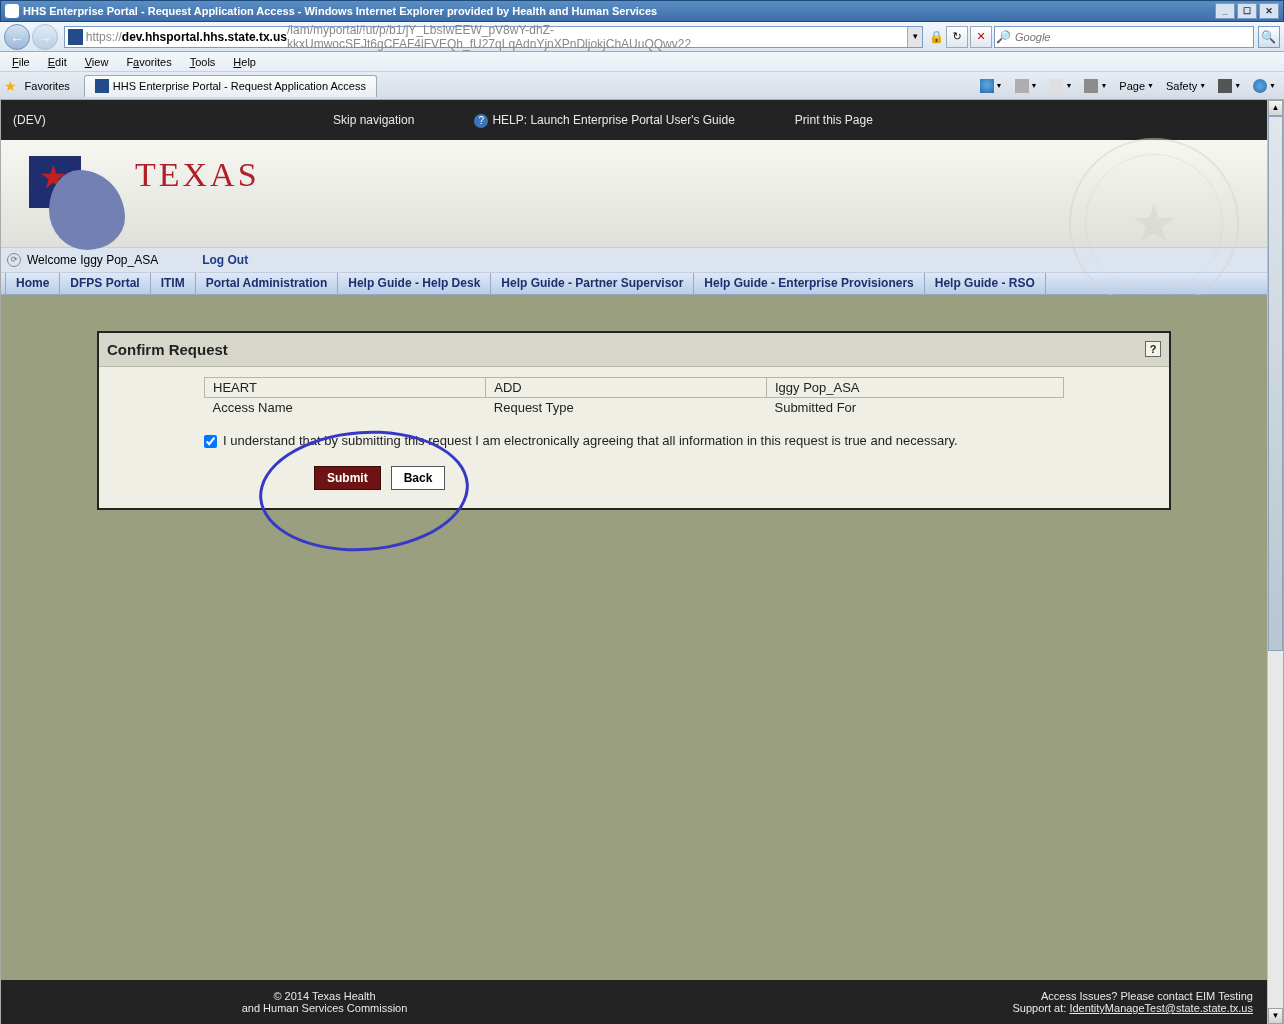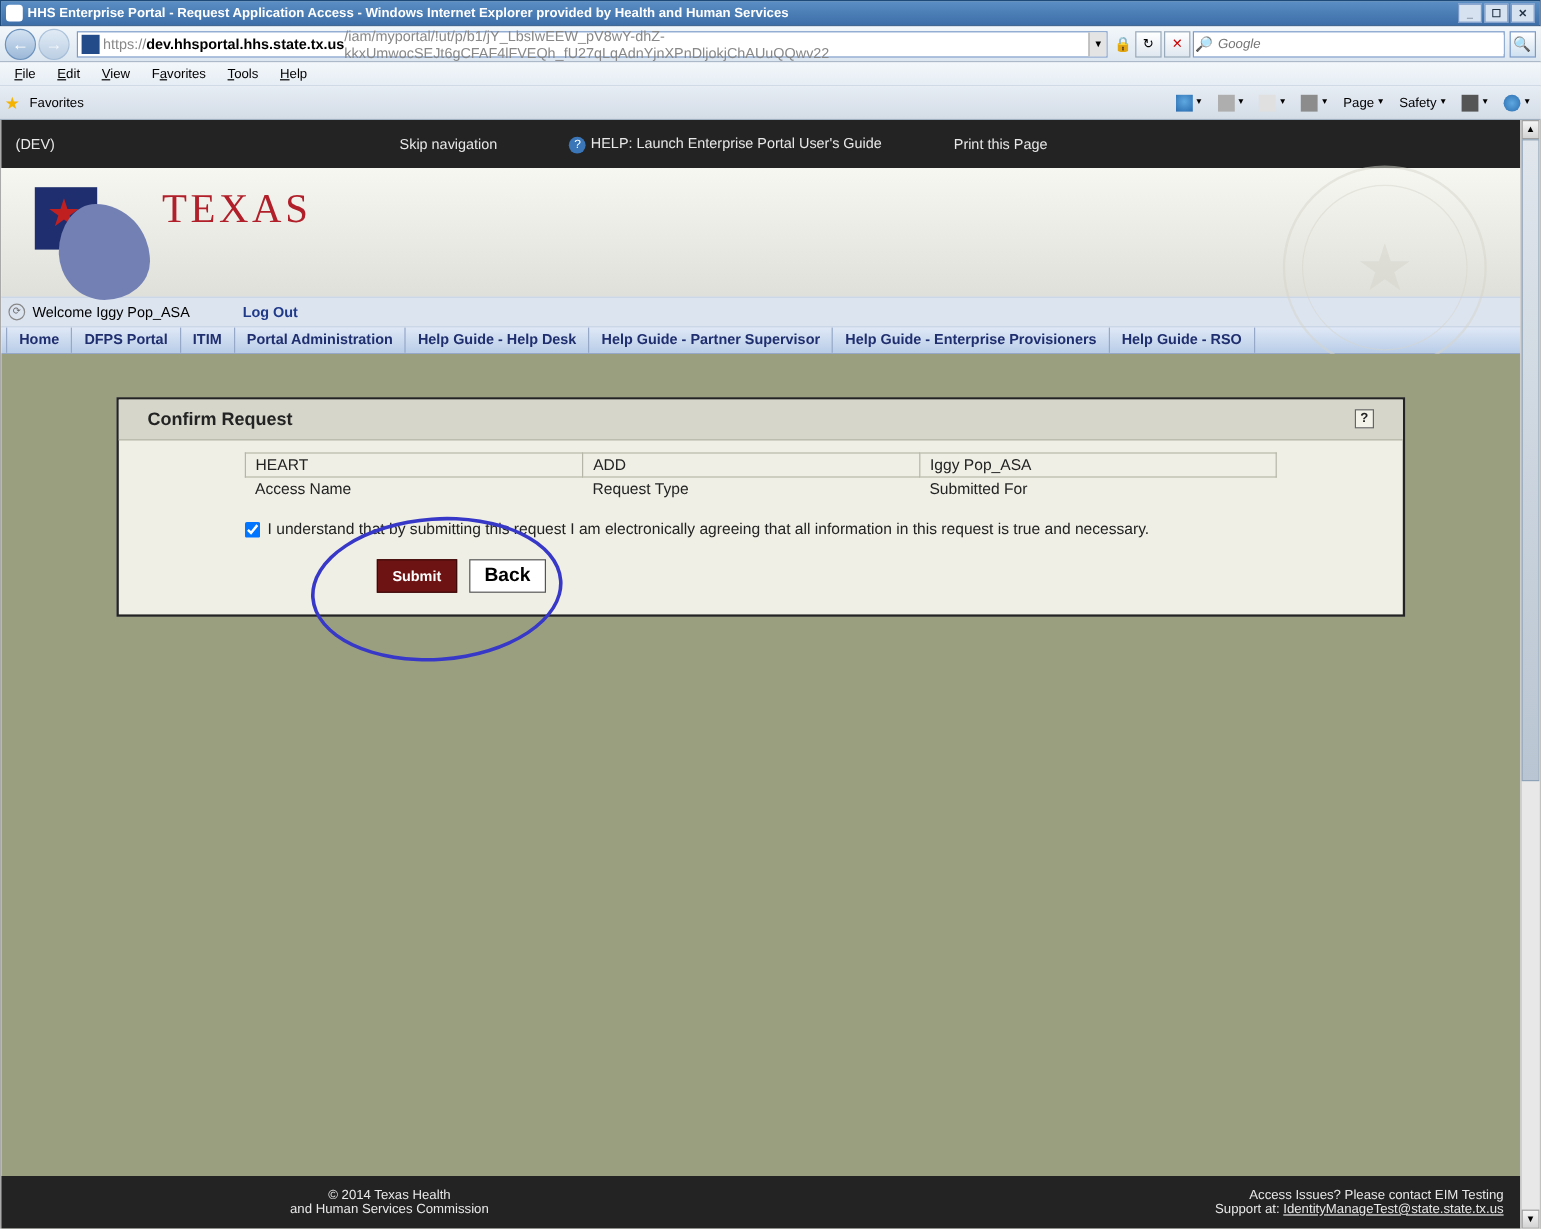--- a/index.html
+++ b/index.html
@@ -81,32 +81,32 @@
 .welcome .logout{margin-left:44px;color:#203a8a;font-weight:bold;}
 
 
 .navtabs { background:linear-gradient(#dfe8f6,#b9cde8); height:22px; display:flex; align-items:stretch; font-size:12px; font-weight:bold; color:#1f2e6e; border-bottom:1px solid #95a8c8;}
 .navtabs .nt { padding:3px 10px; border-right:1px solid #95a8c8;}
 .navtabs .nt:first-child{border-left:1px solid #95a8c8; margin-left:4px;}
 
 
 .olive { flex:1; background:#9aa07f; padding:36px 96px 0; position:relative;}
 .panel { background:#efefe6; border:2px solid #232323;}
-.panel-hdr { background:#d6d6cb; padding:8px 24px; font-size:15px; font-weight:bold; color:#232323; border-bottom:1px solid #b6b6a8; display:flex;}
+.panel-hdr { background:#d6d6cb; padding:8px 8px; font-size:15px; font-weight:bold; color:#232323; border-bottom:1px solid #b6b6a8; display:flex;}
 .panel-hdr .help-q{width:16px;height:16px;border:1px solid #666;font-size:11px;text-align:center;line-height:14px;background:#f3f3ea;}
 .panel-body{padding:10px 30px 18px; font-size:13px; color:#232323;}
 .step-line{text-align:center; margin-bottom:6px;}
 table.req { width:860px; margin:0 auto 8px; border-collapse:collapse; font-size:13px;}
 table.req th{ text-align:left; font-weight:normal; padding:2px 8px;}
 table.req td{ border:1px solid #b6b6a8; padding:2px 8px; background:#efefe6;}
 .agree-row{ display:flex; align-items:flex-start; gap:6px; width:860px; margin:0 auto; padding:8px 0;}
 .agree-row input{margin-top:2px;}
 .btn-row{ width:860px; margin:10px auto 0; padding-left:110px; display:flex; gap:10px;}
 .btn-submit{ background:#6e1313; color:#fff; border:1px solid #3d0a0a; padding:4px 12px; font-size:12px; font-weight:bold;}
-.btn-back{ background:#fff; border:1px solid #555; padding:4px 12px; font-size:16px; font-weight:bold;}
+.btn-back{ background:#fff; border:1px solid #555; padding:4px 12px; font-size:12px; font-weight:bold;}
 
 
 .annot{position:absolute; border:3px solid #3838c8; border-radius:50%; width:210px; height:120px; left:258px; top:136px; transform:rotate(-4deg); pointer-events:none;}
 
 
 .footer { background:#232323; color:#e8e8e8; font-size:11px; padding:10px 14px; display:flex;}
 .footer a{color:#e8e8e8;text-decoration:underline;}
 .footer .col{flex:1;}
 .footer .col.center{text-align:center;}
 .footer .col.right{text-align:right;}
@@ -151,20 +151,24 @@
   <span class="mi"><u>E</u>dit</span>
   <span class="mi"><u>V</u>iew</span>
   <span class="mi">F<u>a</u>vorites</span>
   <span class="mi"><u>T</u>ools</span>
   <span class="mi"><u>H</u>elp</span>
 </div>
 
 <div class="tabstrip">
   <span class="star">★</span>
   <span class="favlabel">Favorites</span>
+  <div class="browser-tab">
+    <span class="tabi"></span>
+    <span>HHS Enterprise Portal - Request Application Access</span>
+  </div>
   <span class="spacer"></span>
   <div class="cmd-group">
     <div class="cmd-btn">
         <span class="ico home-ico"></span>
         <span class="drop">▼</span>
       </div>
     <div class="cmd-btn">
         <span class="ico" style="background:#aeaeae"></span>
         <span class="drop">▼</span>
       </div>

